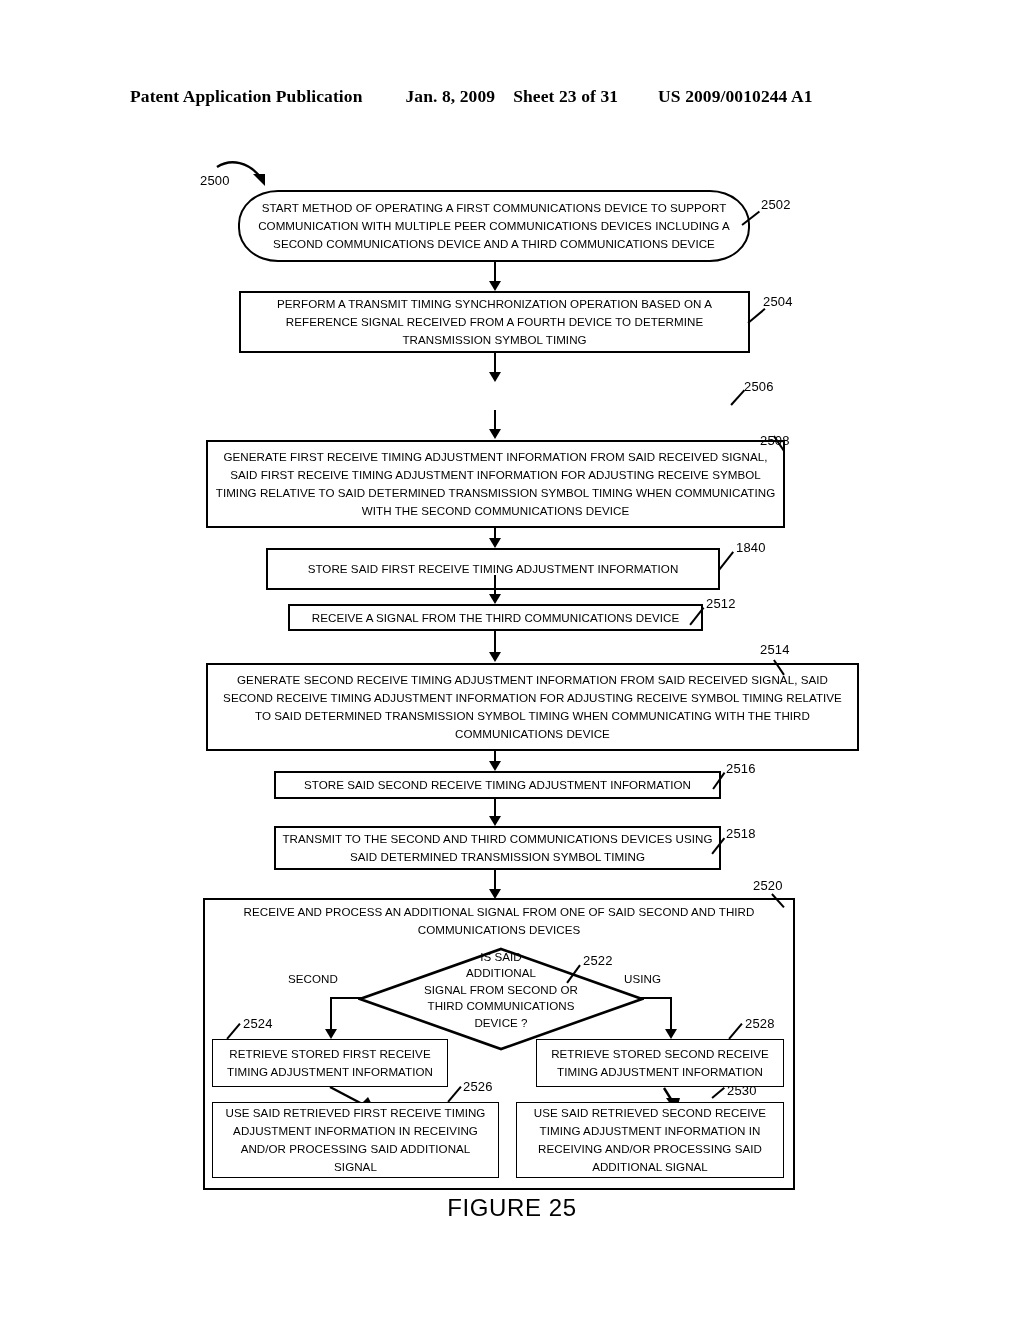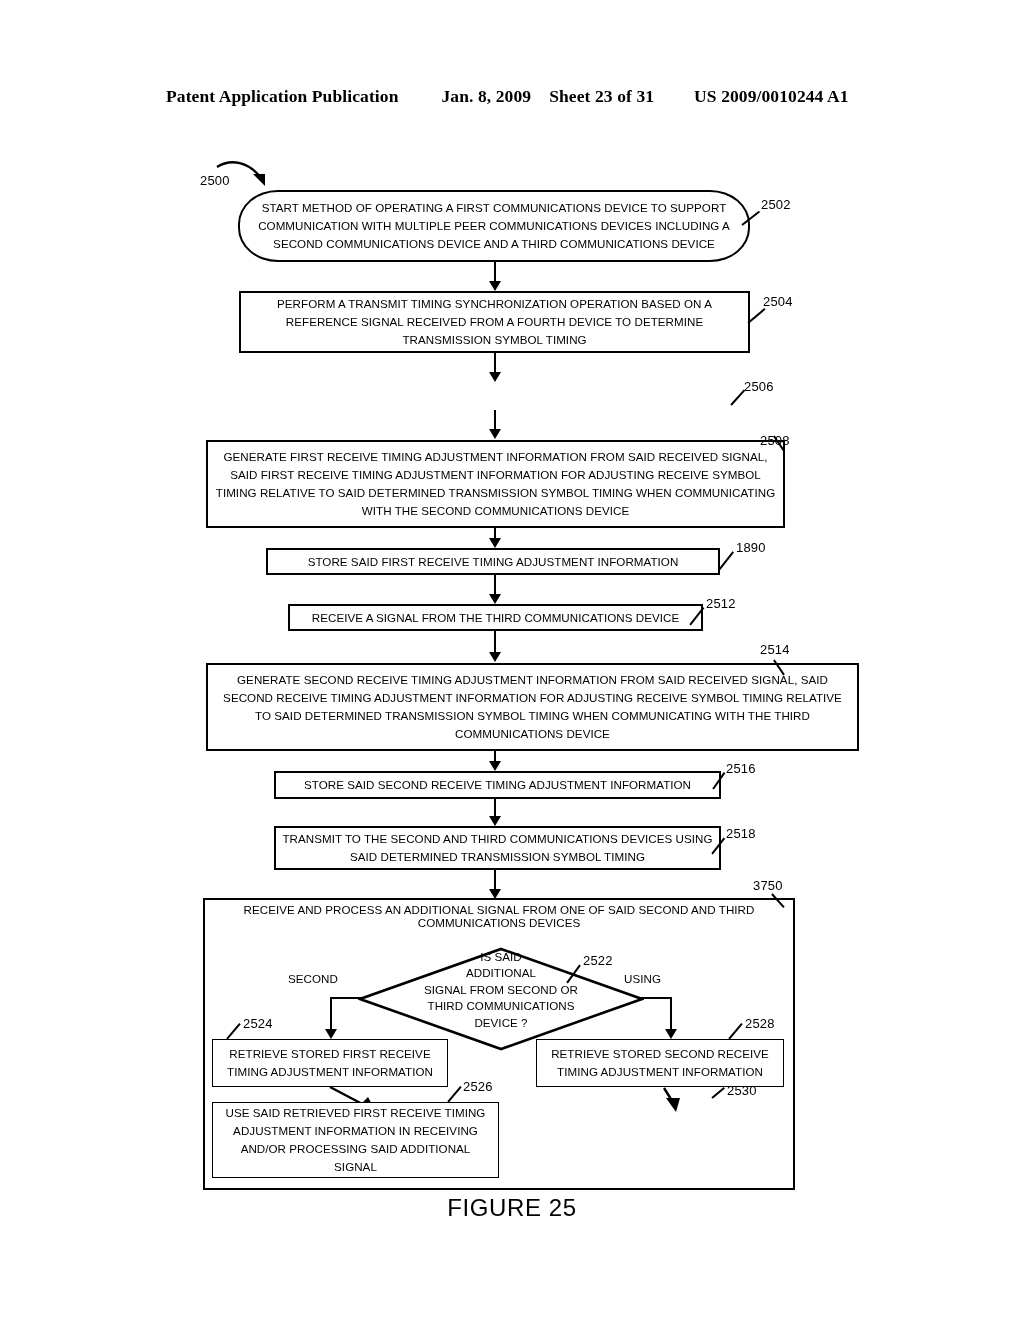--- a/index.html
+++ b/index.html
@@ -24,21 +24,20 @@
     top: 86px;
     width: 764px;
     height: 26px;
     font-family: "Liberation Serif", serif;
     font-weight: bold;
     font-size: 17.5px;
     letter-spacing: 0.1px;
     white-space: nowrap;
     display: flex;
     align-items: baseline;
-    margin-left: 36px;
   }
   #pub-header .h-title { }
   #pub-header .h-date { margin-left: 43px; }
   #pub-header .h-sheet { margin-left: 18px; }
   #pub-header .h-num  { margin-left: 40px; }
 
   
   .fbox {
     position: absolute;
     box-sizing: border-box;
@@ -183,24 +182,24 @@
 
   <div class="fbox" style="left:206px; top:440px; width:579px; height:88px;">
     <span>GENERATE FIRST RECEIVE TIMING ADJUSTMENT INFORMATION FROM SAID RECEIVED SIGNAL, SAID FIRST RECEIVE TIMING ADJUSTMENT INFORMATION FOR ADJUSTING RECEIVE SYMBOL TIMING RELATIVE TO SAID DETERMINED TRANSMISSION SYMBOL TIMING WHEN COMMUNICATING WITH THE SECOND COMMUNICATIONS DEVICE</span>
   </div>
   <div class="ref" style="left:760px; top:418px;margin-top:15px;">2508</div>
   <div class="leader" style="left:774px; top:435px; width:18px; transform:rotate(56deg);"></div>
 
   <div class="vline" style="left:494px; top:528px; height:16px;"></div>
   <div class="arrowhead" style="left:489px; top:538px;"></div>
 
-  <div class="fbox" style="left:266px; top:548px; width:454px; height:27px;">
+  <div class="fbox" style="left:266px; top:548px; width:454px; height:42px;">
     <span>STORE SAID FIRST RECEIVE TIMING ADJUSTMENT INFORMATION</span>
   </div>
-  <div class="ref" style="left:736px; top:540px;">1890</div>
+  <div class="ref" style="left:736px; top:540px;">1840</div>
   <div class="leader" style="left:719px; top:569px; width:23px; transform:rotate(-52deg);"></div>
 
   <div class="vline" style="left:494px; top:575px; height:22px;"></div>
   <div class="arrowhead" style="left:489px; top:594px;"></div>
 
   <div class="fbox" style="left:288px; top:604px; width:415px; height:27px;">
     <span>RECEIVE A SIGNAL FROM THE THIRD COMMUNICATIONS DEVICE</span>
   </div>
   <div class="ref" style="left:706px; top:596px;">2512</div>
   <div class="leader" style="left:690px; top:624px; width:22px; transform:rotate(-52deg);"></div>
@@ -229,24 +228,24 @@
   <div class="fbox" style="left:274px; top:826px; width:447px; height:44px;">
     <span>TRANSMIT TO THE SECOND AND THIRD COMMUNICATIONS DEVICES USING SAID DETERMINED TRANSMISSION SYMBOL TIMING</span>
   </div>
   <div class="ref" style="left:726px; top:826px;">2518</div>
   <div class="leader" style="left:712px; top:853px; width:20px; transform:rotate(-52deg);"></div>
 
   <div class="vline" style="left:494px; top:870px; height:22px;"></div>
   <div class="arrowhead" style="left:489px; top:889px;"></div>
 
   <div id="frame-2520" style="left:203px; top:898px; width:592px; height:292px;"></div>
-  <div class="ref" style="left:753px; top:878px;">3750</div>
+  <div class="ref" style="left:753px; top:878px;">2520</div>
   <div class="leader" style="left:772px; top:893px; width:18px; transform:rotate(48deg);"></div>
 
-  <div style="position:absolute; left:210px; top:903px; width:578px; text-align:center; font-size:11.6px; line-height:13px; letter-spacing:0.05px;">RECEIVE AND PROCESS AN ADDITIONAL SIGNAL FROM ONE OF SAID SECOND AND THIRD COMMUNICATIONS DEVICES</div>
+  <div style="position:absolute; left:210px; top:903px; width:578px; text-align:center; font-size:11.6px; line-height:18px; letter-spacing:0.05px;">RECEIVE AND PROCESS AN ADDITIONAL SIGNAL FROM ONE OF SAID SECOND AND THIRD COMMUNICATIONS DEVICES</div>
 
   <div id="decision-wrap" style="left:358px; top:947px;">
     <svg width="286" height="104" viewBox="0 0 286 104">
       <polygon points="143,2 284,52 143,102 2,52" fill="#fff" stroke="#000" stroke-width="2.6"></polygon>
     </svg>
   </div>
   <div id="decision-text" style="left:381px; top:949px; width:240px;">IS SAID
 ADDITIONAL
 SIGNAL FROM SECOND OR
 THIRD COMMUNICATIONS
@@ -290,18 +289,21 @@
   <div class="ref" style="left:745px; top:1016px;">2528</div>
   <div class="leader" style="left:729px; top:1038px; width:20px; transform:rotate(-50deg);"></div>
 
   <div style="position:absolute; left:660px; top:1086px;">
     <svg width="30" height="30" viewBox="0 0 30 30">
       <line x1="4" y1="2" x2="14" y2="18" stroke="#000" stroke-width="2.4"></line>
       <polygon points="16,26 6,12 20,12" fill="#000"></polygon>
     </svg>
   </div>
 
+  <div class="fbox thin" style="left:516px; top:1102px; width:268px; height:76px;">
+    <span>USE SAID RETRIEVED SECOND RECEIVE TIMING ADJUSTMENT INFORMATION IN RECEIVING AND/OR PROCESSING SAID ADDITIONAL SIGNAL</span>
+  </div>
   <div class="ref" style="left:727px; top:1083px;">2530</div>
   <div class="leader" style="left:712px; top:1097px; width:16px; transform:rotate(-40deg);"></div>
 
   <div id="fig-caption">FIGURE 25</div>
 
 </div>
 
 </body></html>

